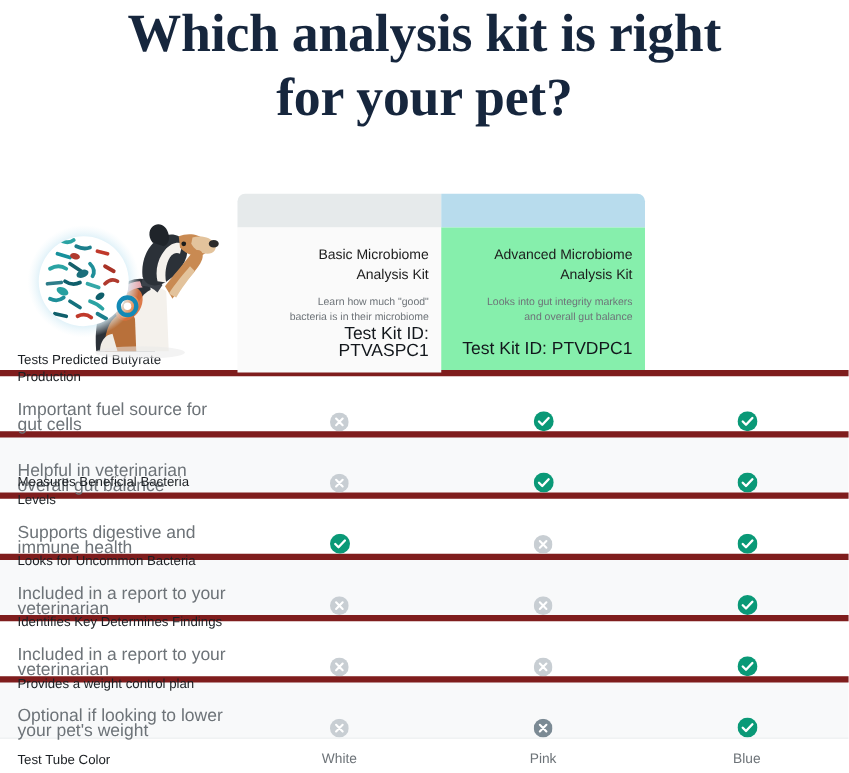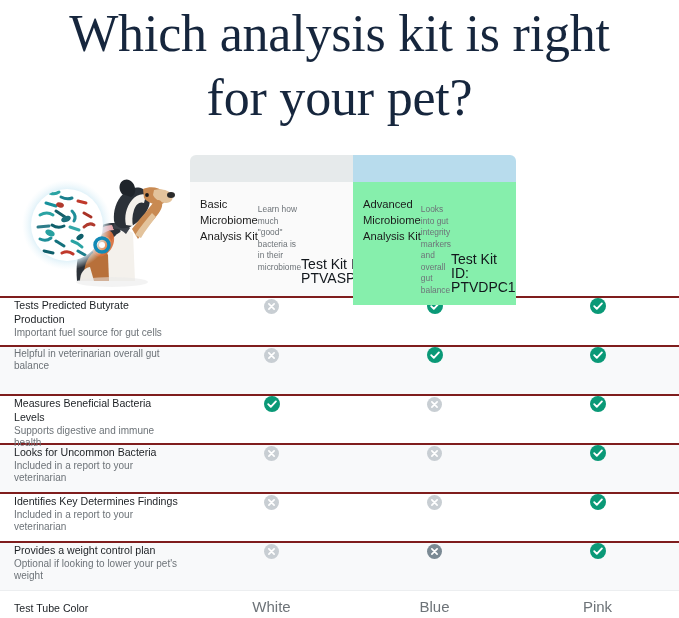--- a/index.html
+++ b/index.html
@@ -21,24 +21,24 @@
   .title-wrap {
     position: absolute;
     top: 0; left: 0;
     width: 679px;
     padding-top: 2px;
     text-align: center;
   }
   .title {
     font-family: "Liberation Serif", "DejaVu Serif", serif;
     color: #16263d;
-    font-size: 52px;
-    line-height: 64px;
+    font-size: 43px;
+    line-height: 51px;
     letter-spacing: -0.2px;
-    font-weight: 400;
+    font-weight: 700;
     white-space: pre-line;
   }
 
   
   .grid {
     position: absolute;
     left: 0;
     top: 155px;
     width: 679px;
   }
@@ -78,23 +78,23 @@
     width: 100%;
     height: 27px;
     flex: none;
   }
   .head-card:first-child .tabbar { border-radius: 6px 0 0 0; }
   .head-card:last-child  .tabbar { border-radius: 0 6px 0 0; }
   .card-body {
     width: 100%;
     flex: 1;
     padding: 14px 10px 9px;
-    text-align: left;
-    display: flex;
-    flex-direction: row;
+    text-align: right;
+    display: flex;
+    flex-direction: column;
   }
   .kit-name {
     font-size: 11.2px;
     line-height: 16px;
     color: #1b1b1b;
     font-weight: 400;
     white-space: pre-line;
   }
   .kit-desc {
     margin-top: 8px;
@@ -107,56 +107,56 @@
     margin-top: auto;
     font-size: 14px;
     line-height: 14px;
     color: #12171c;
     padding-bottom: 2px;
   }
 
   
   .frow {
     display: flex;
-    align-items: flex-start;
+    align-items: flex-end;
     height: 49px;
-    border-top: 2px solid #7f1d1d;
+    border-top: 5px solid #7f1d1d;
   }
   .frow.alt { background: #f8f9fa; }
   .frow.tube { height: 33px; border-top: 1px solid #eceef0; align-items: flex-start; padding-top: 10px;}
 
   .flabel {
     width: 190px;
     padding-left: 14px;
     padding-right: 8px;
   }
   .f-title {
     font-size: 10.6px;
     line-height: 14px;
     color: #1b1f23;
     font-weight: 400;
   }
   .f-sub {
-    font-size: 10px;
+    font-size: 14px;
     line-height: 12px;
     color: #6d7378;
-    margin-top: 1px;
+    margin-top: 12px;
   }
   .fcells {
     display: flex;
     width: 489px;
   }
   .fcell {
     width: 163px;
     display: flex;
     justify-content: center;
     align-items: center;
   }
   .tube-val {
-    font-size: 15px;
+    font-size: 11px;
     color: #6d7378;
     line-height: 12px;
   }
 
   .ic { display: block; }
 </style>
 </head>
 <body>
 
 <div id="page">
@@ -478,22 +478,22 @@
 
     <div class="frow tube">
       <div class="flabel">
         <div class="f-title">Test Tube Color</div>
       </div>
       <div class="fcells">
         <div class="fcell">
           <span class="tube-val">White</span>
         </div>
         <div class="fcell">
+          <span class="tube-val">Pink</span>
+        </div>
+        <div class="fcell">
           <span class="tube-val">Blue</span>
-        </div>
-        <div class="fcell">
-          <span class="tube-val">Pink</span>
         </div>
       </div>
     </div>
 
   </div>
 </div>
 
 </body></html>

